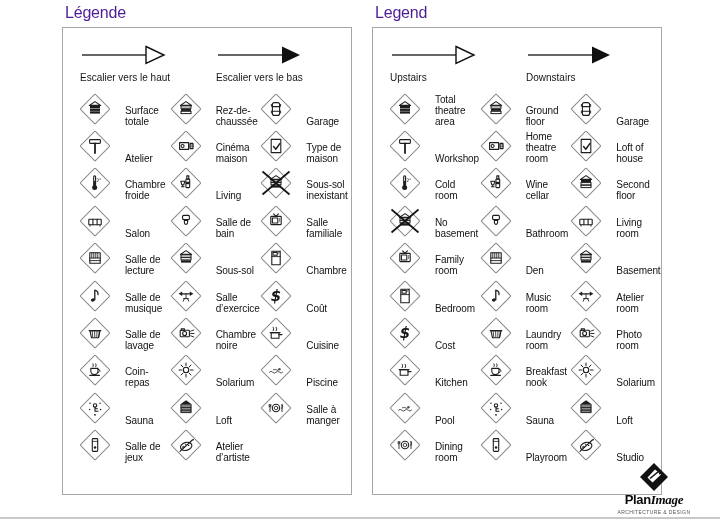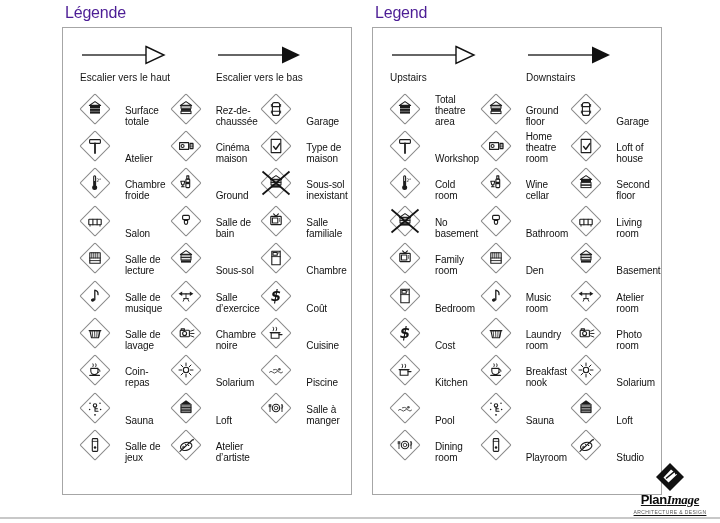--- a/index.html
+++ b/index.html
@@ -16,21 +16,21 @@
   .item{display:flex;align-items:flex-end;gap:12px;min-width:0;}
   .icon{flex:none;width:36px;height:36px;}
   .dsvg{overflow:visible;display:block;}
   .dm{fill:#fff;stroke:#8a8a8a;stroke-width:1;}
   .s{fill:none;stroke:#1d1d1d;stroke-width:1.1;stroke-linecap:round;stroke-linejoin:round;}
   .f{fill:#1d1d1d;stroke:none;}
   .sf{fill:#fff;stroke:#1d1d1d;stroke-width:1;}
   .sg{fill:none;stroke:#555;stroke-width:1;stroke-linecap:round;}
   .t{fill:#141414;font-family:"DejaVu Sans",sans-serif;text-anchor:middle;}
   .label{font-size:10px;line-height:11px;letter-spacing:-0.1px;color:#121212;}
-  .logo{position:absolute;right:8px;top:462px;width:84px;text-align:center;text-decoration:underline;}
+  .logo{position:absolute;right:24px;top:462px;width:84px;text-align:center;}
   .logo-mark{display:block;margin:0 auto;}
   .logo-text{margin-top:-2px;white-space:nowrap;}
   .logo-plan{font-weight:bold;font-size:13px;letter-spacing:-0.4px;color:#0a0a0a;}
   .logo-image{font-family:"Liberation Serif",serif;font-style:italic;font-weight:bold;
               font-size:13px;letter-spacing:-0.3px;color:#0a0a0a;}
   .logo-tagline{font-size:5px;letter-spacing:0.4px;color:#555;margin-top:1px;}
   .bottom-rule{position:absolute;left:0;right:0;top:517px;height:2px;background:#c8c8c8;}
 </style>
 </head>
 <body>
@@ -131,21 +131,21 @@
         <div class="item">
           <span class="icon">
             <svg class="dsvg" width="36" height="36" viewBox="0 0 36 36" aria-hidden="true">
               <rect class="dm" x="7.4" y="7.4" width="21.2" height="21.2" rx="1" transform="rotate(45 18 18)"></rect>
               <rect class="s" x="18.8" y="10.9" width="2" height="3.2"></rect>
               <rect class="s" x="17.9" y="14" width="3.8" height="8.6" rx="0.8"></rect>
               <rect class="f" x="17.9" y="16.8" width="3.8" height="2.4"></rect>
               <path class="s" d="M12.8 16.2 h4 l-1 3.6 h-2 Z M14.8 19.8 v2 M13.5 21.8 h2.6"></path>
             </svg>
           </span>
-          <span class="label">Ground</span>
+          <span class="label">Living</span>
         </div>
         <div class="item">
           <span class="icon">
             <svg class="dsvg" width="36" height="36" viewBox="0 0 36 36" aria-hidden="true">
               <rect class="dm" x="7.4" y="7.4" width="21.2" height="21.2" rx="1" transform="rotate(45 18 18)"></rect>
               <path class="s" d="M18 10.6 L23.6 14.4 H12.4 Z"></path>
               <rect class="sf" x="13" y="14.9" width="10" height="2.3"></rect>
               <rect class="sf" x="13" y="17.6" width="10" height="2.3"></rect>
               <rect class="f" x="13" y="20.3" width="10" height="2.3"></rect>
               <path fill="none" style="stroke:#141414;stroke-width:1.7" d="M4.5 6.5 L31.5 29.5 M31.5 6.5 L4.5 29.5"></path>

